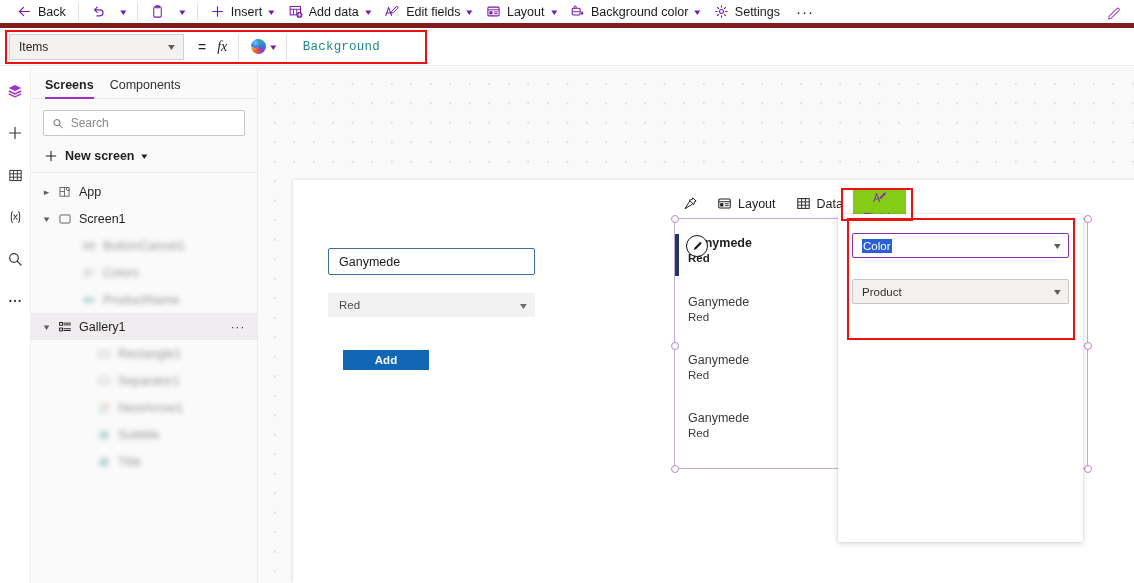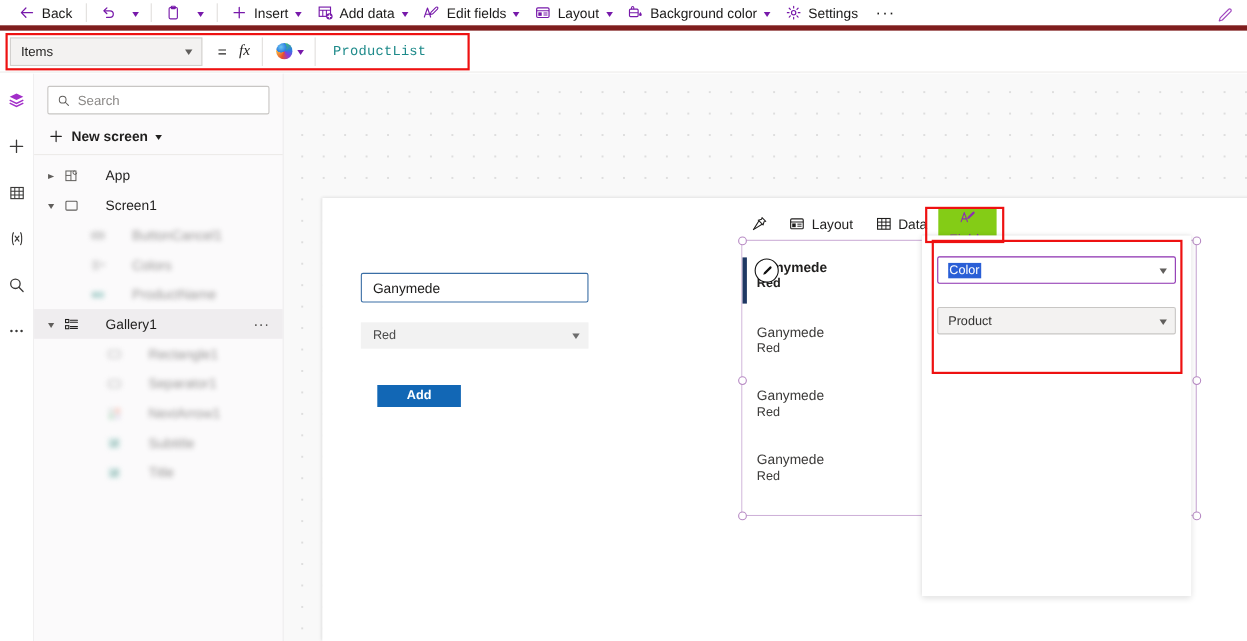--- a/index.html
+++ b/index.html
@@ -126,21 +126,21 @@
   .newscreen-lbl { font-size: 12.5px; font-weight: bold; color: #201f1e; }
   .tree-list { padding-top: 5px; }
   .tnode {
     display: flex; align-items: center; height: 27px;
     font-size: 12.5px; color: #201f1e; cursor: pointer; position: relative;
   }
   .tnode.sel { background: #efedef; }
   .tnode .tw { width: 15px; display: flex; justify-content: center;
     font-size: 9px; color: #605e5c; transform: scaleX(1.25); }
   .tnode .ticon { width: 22px; display: flex; justify-content: center; align-items: center; }
-  .tnode .tlbl { margin-left: 20px; }
+  .tnode .tlbl { margin-left: 3px; }
   .tnode .tdots { position: absolute; right: 12px; font-size: 13px;
     color: #484644; letter-spacing: .5px; }
   .blurred { filter: blur(2.6px); opacity: .62; }
   .blurred .tlbl { color: #5c5a58; }
 
   
   .canvas {
     position: absolute; left: 258px; top: 67px; width: 876px; height: 516px;
     background-color: #f9f9f9;
     background-image: radial-gradient(circle, #dedede 1.1px, transparent 1.2px);
@@ -161,21 +161,21 @@
     font-size: 12.5px; color: #1b1a19;
   }
   .ddown {
     position: absolute; left: 328px; top: 293px; width: 207px; height: 24px;
     background: #f2f2f2; display: flex; align-items: center;
     justify-content: space-between; padding: 0 9px 0 11px;
     font-size: 11.5px; color: #4a4a4a;
   }
   .ddown .chev { color: #6d6d6d; font-size: 10px; }
   .addbtn {
-    position: absolute; left: 343px; top: 350px; width: 76px; height: 20px;
+    position: absolute; left: 343px; top: 350px; width: 86px; height: 20px;
     background: #1267b5; color: #fff; font-size: 11.5px; font-weight: bold;
     display: flex; align-items: center; justify-content: center; cursor: pointer;
   }
 
   
   .gallery {
     position: absolute; left: 674px; top: 218px; width: 414px; height: 251px;
     border: 1.2px solid #c9a9d4; background: transparent;
   }
   .gal-inner { position: absolute; left: 0; top: 0; width: 166px; height: 100%;
@@ -371,21 +371,21 @@
     <span class="chev">▾</span>
   </div>
   <span class="eqsign">=</span>
   <span class="fxsign">fx</span>
   <span class="fxdiv"></span>
   <div class="copilot-btn">
     <span class="copilot-orb"></span>
     <span class="chev">▾</span>
   </div>
   <span class="fxdiv2"></span>
-  <div class="fx-input">ProductList</div>
+  <div class="fx-input">Background</div>
 </div>
 <div class="ann-fx"></div>
 
 <div class="rail">
   <div class="rail-btn">
     <svg width="16" height="16" viewBox="0 0 16 16">
         <path d="M8 2 1.8 5 8 8l6.2-3z" fill="#a22ec9"></path>
         <path d="M1.8 8 8 11l6.2-3" stroke="#a22ec9" stroke-width="1.4" fill="none"></path>
         <path d="M1.8 10.8 8 13.8l6.2-3" stroke="#a22ec9" stroke-width="1.4" fill="none"></path>
       </svg>
@@ -416,20 +416,24 @@
   <div class="rail-btn">
     <svg width="16" height="16" viewBox="0 0 16 16">
         <circle cx="3.4" cy="8" r="1.15" fill="#3b3a39"></circle>
         <circle cx="8" cy="8" r="1.15" fill="#3b3a39"></circle>
         <circle cx="12.6" cy="8" r="1.15" fill="#3b3a39"></circle>
       </svg>
   </div>
 </div>
 
 <div class="treepanel">
+  <div class="tree-tabs">
+    <div class="tree-tab active">Screens</div>
+    <div class="tree-tab">Components</div>
+  </div>
   <div class="tree-search">
     <svg width="13" height="13" viewBox="0 0 16 16">
         <circle cx="6.8" cy="6.8" r="4.2" stroke="#605e5c" stroke-width="1.25" fill="none"></circle>
         <path d="M10 10 14 14" stroke="#605e5c" stroke-width="1.25" stroke-linecap="round"></path>
       </svg>
     <input placeholder="Search" style="">
   </div>
   <div class="newscreen">
     <svg width="14" height="14" viewBox="0 0 16 16">
         <path d="M8 2.6v10.8M2.6 8h10.8" stroke="#201f1e" stroke-width="1.2" stroke-linecap="round"></path>

